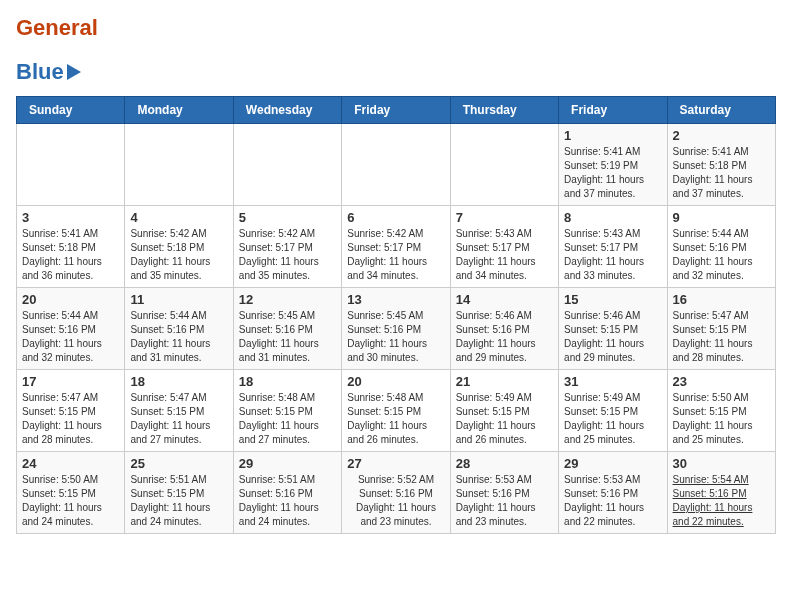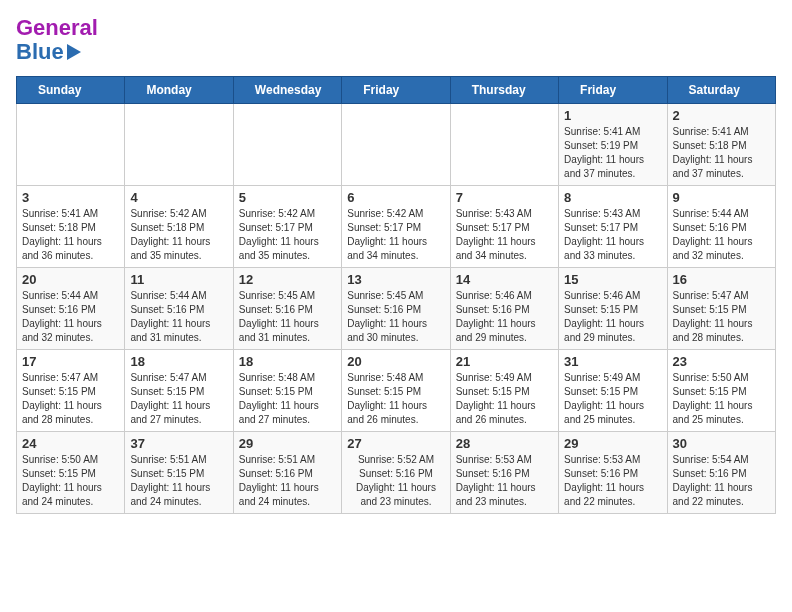--- a/index.html
+++ b/index.html
@@ -36,21 +36,21 @@
     table {
       width: 100%;
       border-collapse: collapse;
       table-layout: fixed;
     }
     thead tr th {
       background-color: #2b6cb0;
       color: #fff;
       font-size: 12px;
       font-weight: bold;
-      padding: 6px 21px;
+      padding: 6px 12px;
       text-align: left;
       border: 1px solid #1a4f8a;
     }
     tbody tr td {
       border: 1px solid #ccc;
       vertical-align: top;
       padding: 4px 5px;
       font-size: 10px;
       color: #333;
       height: 82px;
@@ -279,21 +279,21 @@
       </tr>
       <tr>
         <td>
           <span class="day-number">24</span>
           <div class="day-info" style="white-space: pre-line;">Sunrise: 5:50 AM
 Sunset: 5:15 PM
 Daylight: 11 hours
 and 24 minutes.</div>
         </td>
         <td>
-          <span class="day-number">37</span>
+          <span class="day-number">25</span>
           <div class="day-info" style="white-space: pre-line;">Sunrise: 5:51 AM
 Sunset: 5:15 PM
 Daylight: 11 hours
 and 24 minutes.</div>
         </td>
         <td>
           <span class="day-number">29</span>
           <div class="day-info" style="white-space: pre-line;">Sunrise: 5:51 AM
 Sunset: 5:16 PM
 Daylight: 11 hours
@@ -315,43 +315,43 @@
         </td>
         <td>
           <span class="day-number">29</span>
           <div class="day-info" style="white-space: pre-line;">Sunrise: 5:53 AM
 Sunset: 5:16 PM
 Daylight: 11 hours
 and 22 minutes.</div>
         </td>
         <td>
           <span class="day-number">30</span>
-          <div class="day-info" style="white-space: pre-line;">Sunrise: 5:54 AM
+          <div class="day-info" style="white-space: pre-line; text-decoration: underline;">Sunrise: 5:54 AM
 Sunset: 5:16 PM
 Daylight: 11 hours
 and 22 minutes.</div>
         </td>
       </tr>
     </tbody>
 </table>
 
 <style>
   .logo {
     display: flex;
     flex-direction: column;
     align-items: flex-start;
   }
   .logo-words {
     font-family: Arial, sans-serif;
     font-size: 22px;
     font-weight: bold;
     line-height: 1.1;
   }
-  .logo-words .line1 { color: #a21caf; }
-  .logo-words .line2 { color: #2b6cb0; display: flex; align-items: center; }
+  .logo-words .line1 { color: #c2410c; }
+  .logo-words .line2 { color: #2b6cb0; display: flex; align-items: center; margin-top: 20px; }
   .logo-arrow {
     display: inline-block;
     width: 0;
     height: 0;
     border-top: 8px solid transparent;
     border-bottom: 8px solid transparent;
     border-left: 14px solid #2b6cb0;
     margin-left: 3px;
     vertical-align: middle;
   }

